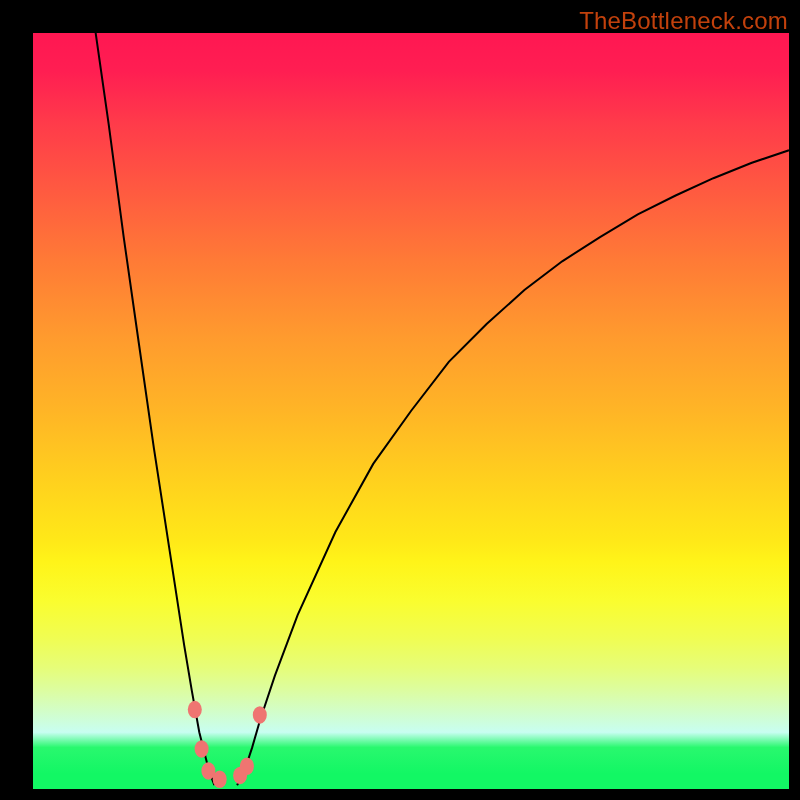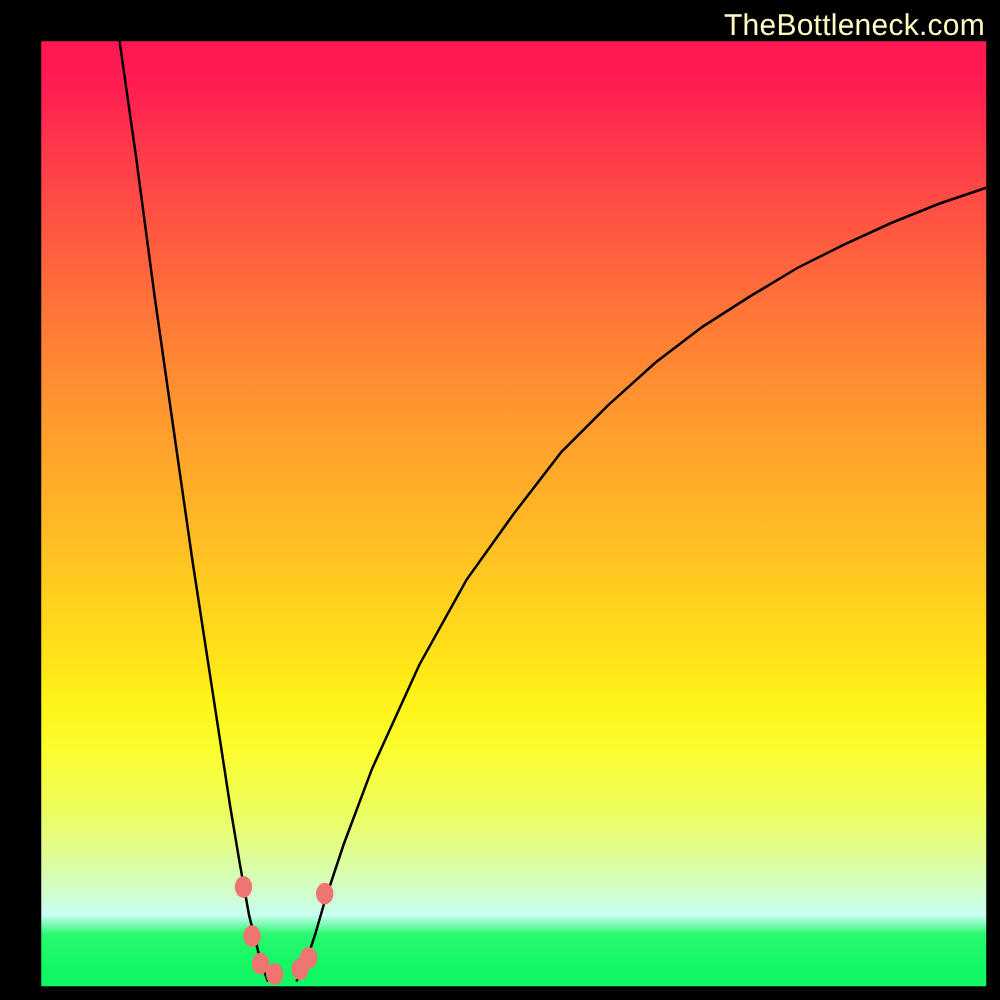--- a/index.html
+++ b/index.html
@@ -42,21 +42,21 @@
       #c8fef1 92.5%,
       #29f86e 94.5%,
       #12f764 98%,
       #12f764 100%
     );
   }
   .watermark {
     position: absolute;
     top: 7px;
     right: 12px;
-    color: #fef9c3;
+    color: #c2410c;
     font-size: 24px;
     font-weight: 500;
     letter-spacing: 0.2px;
     user-select: none;
   }
   svg.curves {
     position: absolute;
     left: 0;
     top: 0;
     width: 756px;

